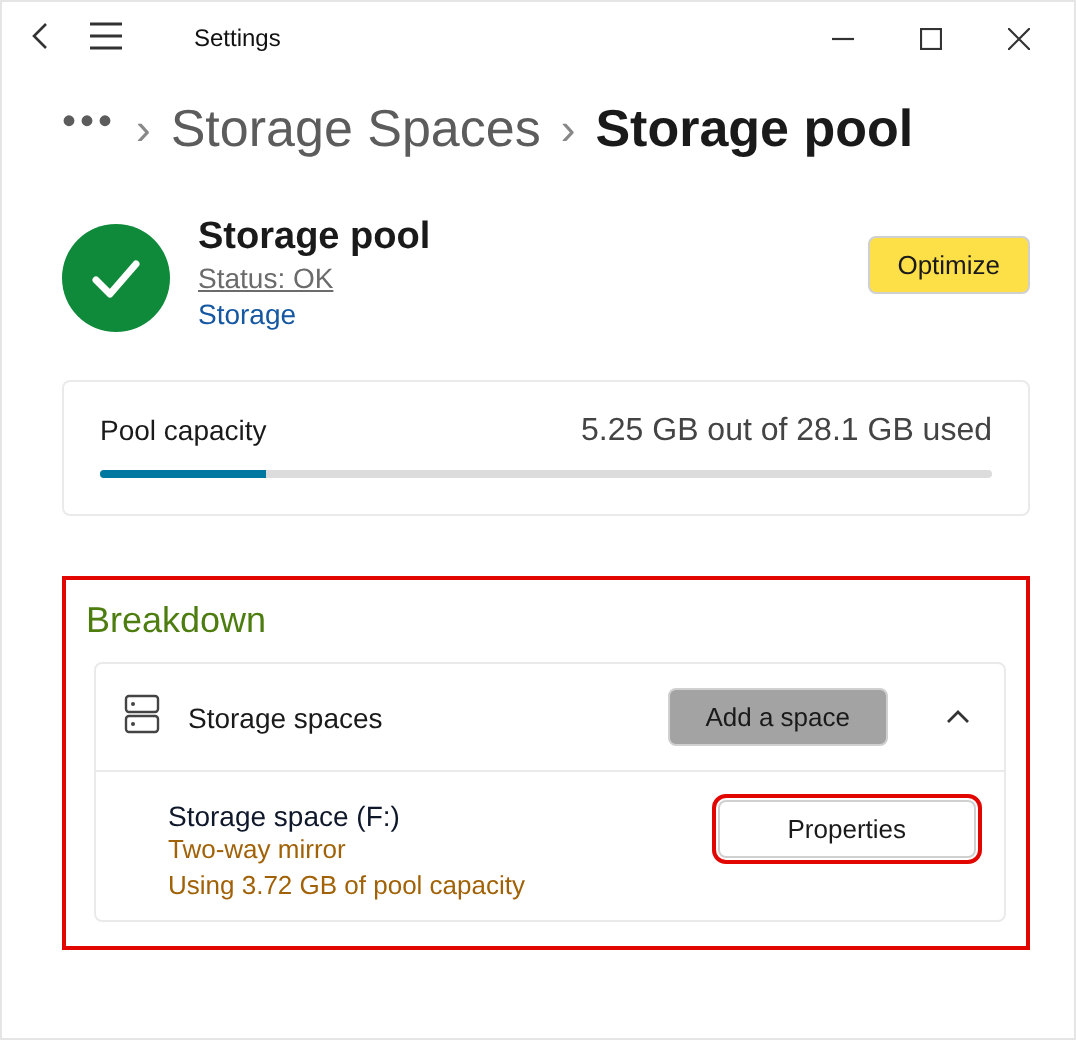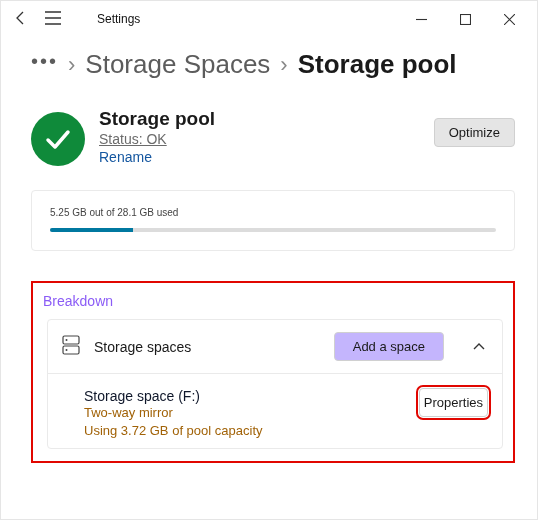--- a/index.html
+++ b/index.html
@@ -48,74 +48,74 @@
     margin-top: 4px;
     flex-shrink: 0;
   }
   .pool-info .name { font-size: 19px; font-weight: 600; color: #1a1a1a; }
   .pool-info .status { font-size: 14px; color: #6b6b6b; margin-top: 1px; text-decoration: underline; }
   .pool-info .rename { font-size: 14px; color: #1557a0; margin-top: 2px; }
   .optimize {
     margin-left: auto;
     border: 1px solid #d0d0d0;
     border-radius: 4px;
-    background: #e5e5e5;
+    background: #fde047;
     font-size: 13px;
     padding: 6px 14px;
     color: #1a1a1a;
     margin-top: 10px;
   }
   .capacity-card {
     border: 1px solid #eaeaea;
     border-radius: 4px;
     padding: 16px 18px 18px 18px;
   }
   .capacity-row { display: flex; justify-content: space-between; align-items: baseline; }
   .capacity-label { font-size: 14px; color: #1a1a1a; }
-  .capacity-used { font-size: 10px; color: #444; }
+  .capacity-used { font-size: 16px; color: #444; }
   .bar {
     height: 4px;
     background: #dcdcdc;
     border-radius: 2px;
     margin-top: 10px;
     position: relative;
     overflow: hidden;
   }
   .bar-fill {
     position: absolute; left: 0; top: 0; bottom: 0;
     width: 18.7%;
     background: #0078a0;
   }
   .breakdown {
     border: 2px solid #e10600;
     margin-top: 30px;
     padding: 10px 0 12px 0;
   }
   .breakdown-title {
-    font-size: 14px;
+    font-size: 18px;
     padding: 0 0 6px 10px;
-    color: #8b5cf6;
+    color: #4d7c0f;
   }
   .spaces-card {
     border: 1px solid #eaeaea;
     border-radius: 4px;
     margin: 4px 10px 0 14px;
   }
   .spaces-header {
     display: flex;
     align-items: center;
     padding: 12px 14px;
     gap: 14px;
   }
   .spaces-header .label { font-size: 14px; color: #1a1a1a; }
   .addspace {
     margin-left: auto;
     border: 1px solid #d0d0d0;
     border-radius: 4px;
-    background: #c4b5fd;
+    background: #a3a3a3;
     font-size: 13px;
     padding: 6px 18px;
     color: #1a1a1a;
   }
   .chevron-up {
     margin-left: 12px;
     display: flex; align-items: center; justify-content: center;
     width: 18px;
   }
   .space-row {
@@ -126,21 +126,21 @@
     gap: 10px;
   }
   .space-info .sname { font-size: 14px; color: #0f172a; }
   .space-info .sub { font-size: 13px; color: #a16207; line-height: 1.4; }
   .properties {
     margin-left: auto;
     border: 1px solid #d0d0d0;
     border-radius: 4px;
     background: #fff;
     font-size: 13px;
-    padding: 6px 4px;
+    padding: 6px 34px;
     color: #1a1a1a;
   }
   .redbox { outline: 2px solid #e10600; outline-offset: 1px; }
   .dots { font-size: 20px; letter-spacing: 2px; color: #5c5c5c; margin-top: -6px; }
 </style>
 </head>
 <body>
 
 <div class="titlebar">
   <div class="left">
@@ -187,27 +187,28 @@
 
   <div class="pool-header">
     <div class="pool-icon">
       <svg width="32" height="32" viewBox="0 0 32 32">
           <path d="M6 17 L13 24 L26 9" stroke="#fff" stroke-width="3.5" fill="none" stroke-linecap="round" stroke-linejoin="round"></path>
         </svg>
     </div>
     <div class="pool-info">
       <div class="name">Storage pool</div>
       <div class="status">Status: OK</div>
-      <div class="rename">Rename</div>
+      <div class="rename">Storage</div>
     </div>
     <button class="optimize">Optimize</button>
   </div>
 
   <div class="capacity-card">
     <div class="capacity-row">
+      <span class="capacity-label">Pool capacity</span>
       <span class="capacity-used">5.25 GB out of 28.1 GB used</span>
     </div>
     <div class="bar">
       <div class="bar-fill"></div>
     </div>
   </div>
 
   <div class="breakdown">
     <div class="breakdown-title">Breakdown</div>
 

